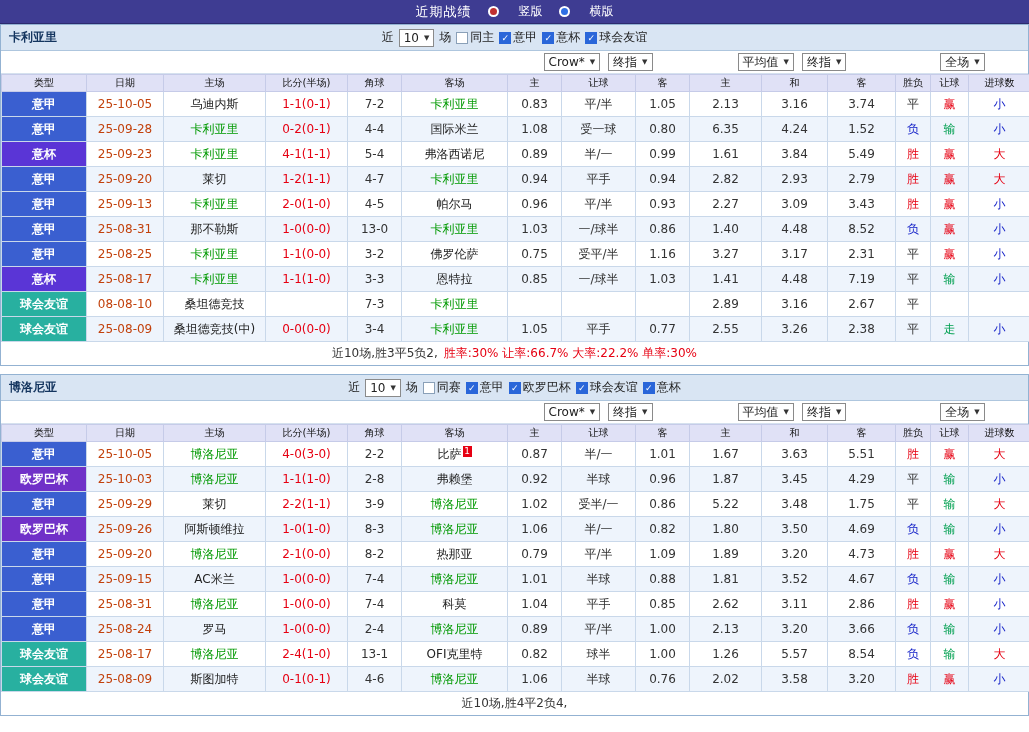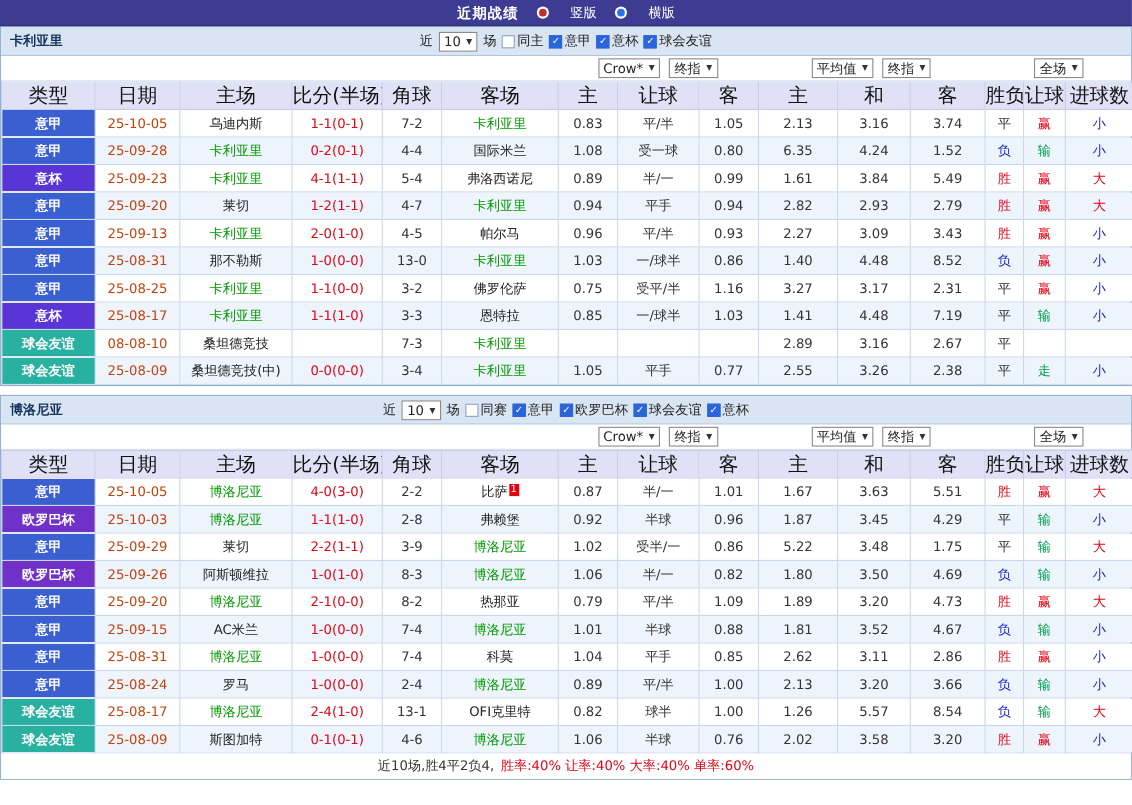--- a/index.html
+++ b/index.html
@@ -1,20 +1,20 @@
 <!DOCTYPE html>
 <html style="--topbar-bg: #3e3c92; --header-bar-bg: #d9e5f3; --table-head-bg: #e0e1f6; --row-alt-bg: #eef4fc; --grid: #c9d8ea; --outer-border: #93b2d2; --serie-a: #3a5fd0; --coppa: #5a35d6; --europa: #7031c8; --friendly: #28b0a0; --win-red: #e60012; --lose-blue: #1522c8; --lose-green: #00a050; --focal-green: #009900; --score-red: #e60012;"><head>
 <meta charset="utf-8">
 <style>
 *{margin:0;padding:0;box-sizing:border-box}
 html,body{background:#fff}
 body{width:1029px;font-family:"DejaVu Sans","Liberation Sans",sans-serif;font-size:12px;color:#222}
 
 .topbar{height:24px;background:var(--topbar-bg,#3e3c92);display:flex;align-items:center;justify-content:center;gap:16px;color:#fff;border-bottom:1px solid #2c2a6e}
-.topbar .title{font-weight:bold;font-size:13px;letter-spacing:1px}
+.topbar .title{font-weight:normal;font-size:13px;letter-spacing:1px}
 .radio{display:inline-flex;align-items:center;gap:20px;cursor:pointer}
 .dot{width:11px;height:11px;border-radius:50%;background:#fff;position:relative;display:inline-block}
 .dot::after{content:"";position:absolute;left:2px;top:2px;right:2px;bottom:2px;border-radius:50%}
 .dot.red::after{background:#c03030}
 .dot.blue::after{background:#2f6fe4}
 
 .section{border:1px solid var(--outer-border,#93b2d2)}
 .section.second{margin-top:8px}
 
 .header-bar{height:26px;background:var(--header-bar-bg,#d9e5f3);border-bottom:1px solid #aec6de;display:flex;align-items:center;position:relative;padding:0 8px}
@@ -30,21 +30,21 @@
 .select{display:inline-flex;align-items:center;gap:5px;border:1px solid #8a8a8a;background:#fff;height:18px;padding:0 4px;cursor:pointer;white-space:nowrap}
 .select .arrow{font-size:7px;color:#333}
 
 .ctrlrow{height:23px;background:#fff;position:relative;border-bottom:1px solid #d5e1ee}
 .ctrl-group{position:absolute;top:2px;display:flex;justify-content:center;align-items:flex-start;gap:8px}
 .g1{left:506px;width:182px}
 .g2{left:688px;width:206px}
 .g3{left:894px;width:135px}
 
 table{width:1027px;table-layout:fixed;border-collapse:collapse}
-th{background:var(--table-head-bg,#e0e1f6);border:1px solid #c6cbe8;height:17px;font-weight:normal;color:#111;font-size:18px;white-space:nowrap;overflow:hidden}
+th{background:var(--table-head-bg,#e0e1f6);border:1px solid #c6cbe8;height:17px;font-weight:normal;color:#111;font-size:10px;white-space:nowrap;overflow:hidden}
 td{border:1px solid var(--grid,#c9d8ea);height:25px;text-align:center;white-space:nowrap;overflow:hidden;font-size:12px;color:#333}
 tbody tr:nth-child(even) td{background:var(--row-alt-bg,#eef4fc)}
 tbody tr:nth-child(odd) td{background:#fff}
 
 td.c-type{color:#fff;font-weight:bold}
 td.c-type.lg-serie-a{background:var(--serie-a,#3a5fd0)}
 td.c-type.lg-coppa{background:var(--coppa,#5a35d6)}
 td.c-type.lg-europa{background:var(--europa,#7031c8)}
 td.c-type.lg-friendly{background:var(--friendly,#28b0a0)}
 
@@ -351,20 +351,24 @@
   <td class="c-odd">0.77</td>
   <td class="c-odd">2.55</td>
   <td class="c-odd">3.26</td>
   <td class="c-odd">2.38</td>
   <td class="c-verdict v-dark">平</td>
   <td class="c-verdict v-green">走</td>
   <td class="c-verdict v-blue">小</td>
 </tr>
 </tbody>
   </table>
+  <div class="summary">
+    <span class="sum-prefix">近10场,胜3平5负2,</span>
+    <span class="sum-stats">胜率:30% 让率:66.7% 大率:22.2% 单率:30%</span>
+  </div>
 </div>
 
 <div class="section second">
   <div class="header-bar">
     <span class="team-name">博洛尼亚</span>
     <div class="controls">
       <span class="lbl">近</span>
       <span class="select">
           <span class="val">10</span>
           <span class="arrow">▼</span>
@@ -639,15 +643,14 @@
   <td class="c-odd">3.58</td>
   <td class="c-odd">3.20</td>
   <td class="c-verdict v-red">胜</td>
   <td class="c-verdict v-red">赢</td>
   <td class="c-verdict v-blue">小</td>
 </tr>
 </tbody>
   </table>
   <div class="summary">
     <span class="sum-prefix">近10场,胜4平2负4,</span>
-    <span class="sum-stats">胜率:40% 让率:40% 大率:40% 单率:60%</span>
   </div>
 </div>
 
 </body></html>

